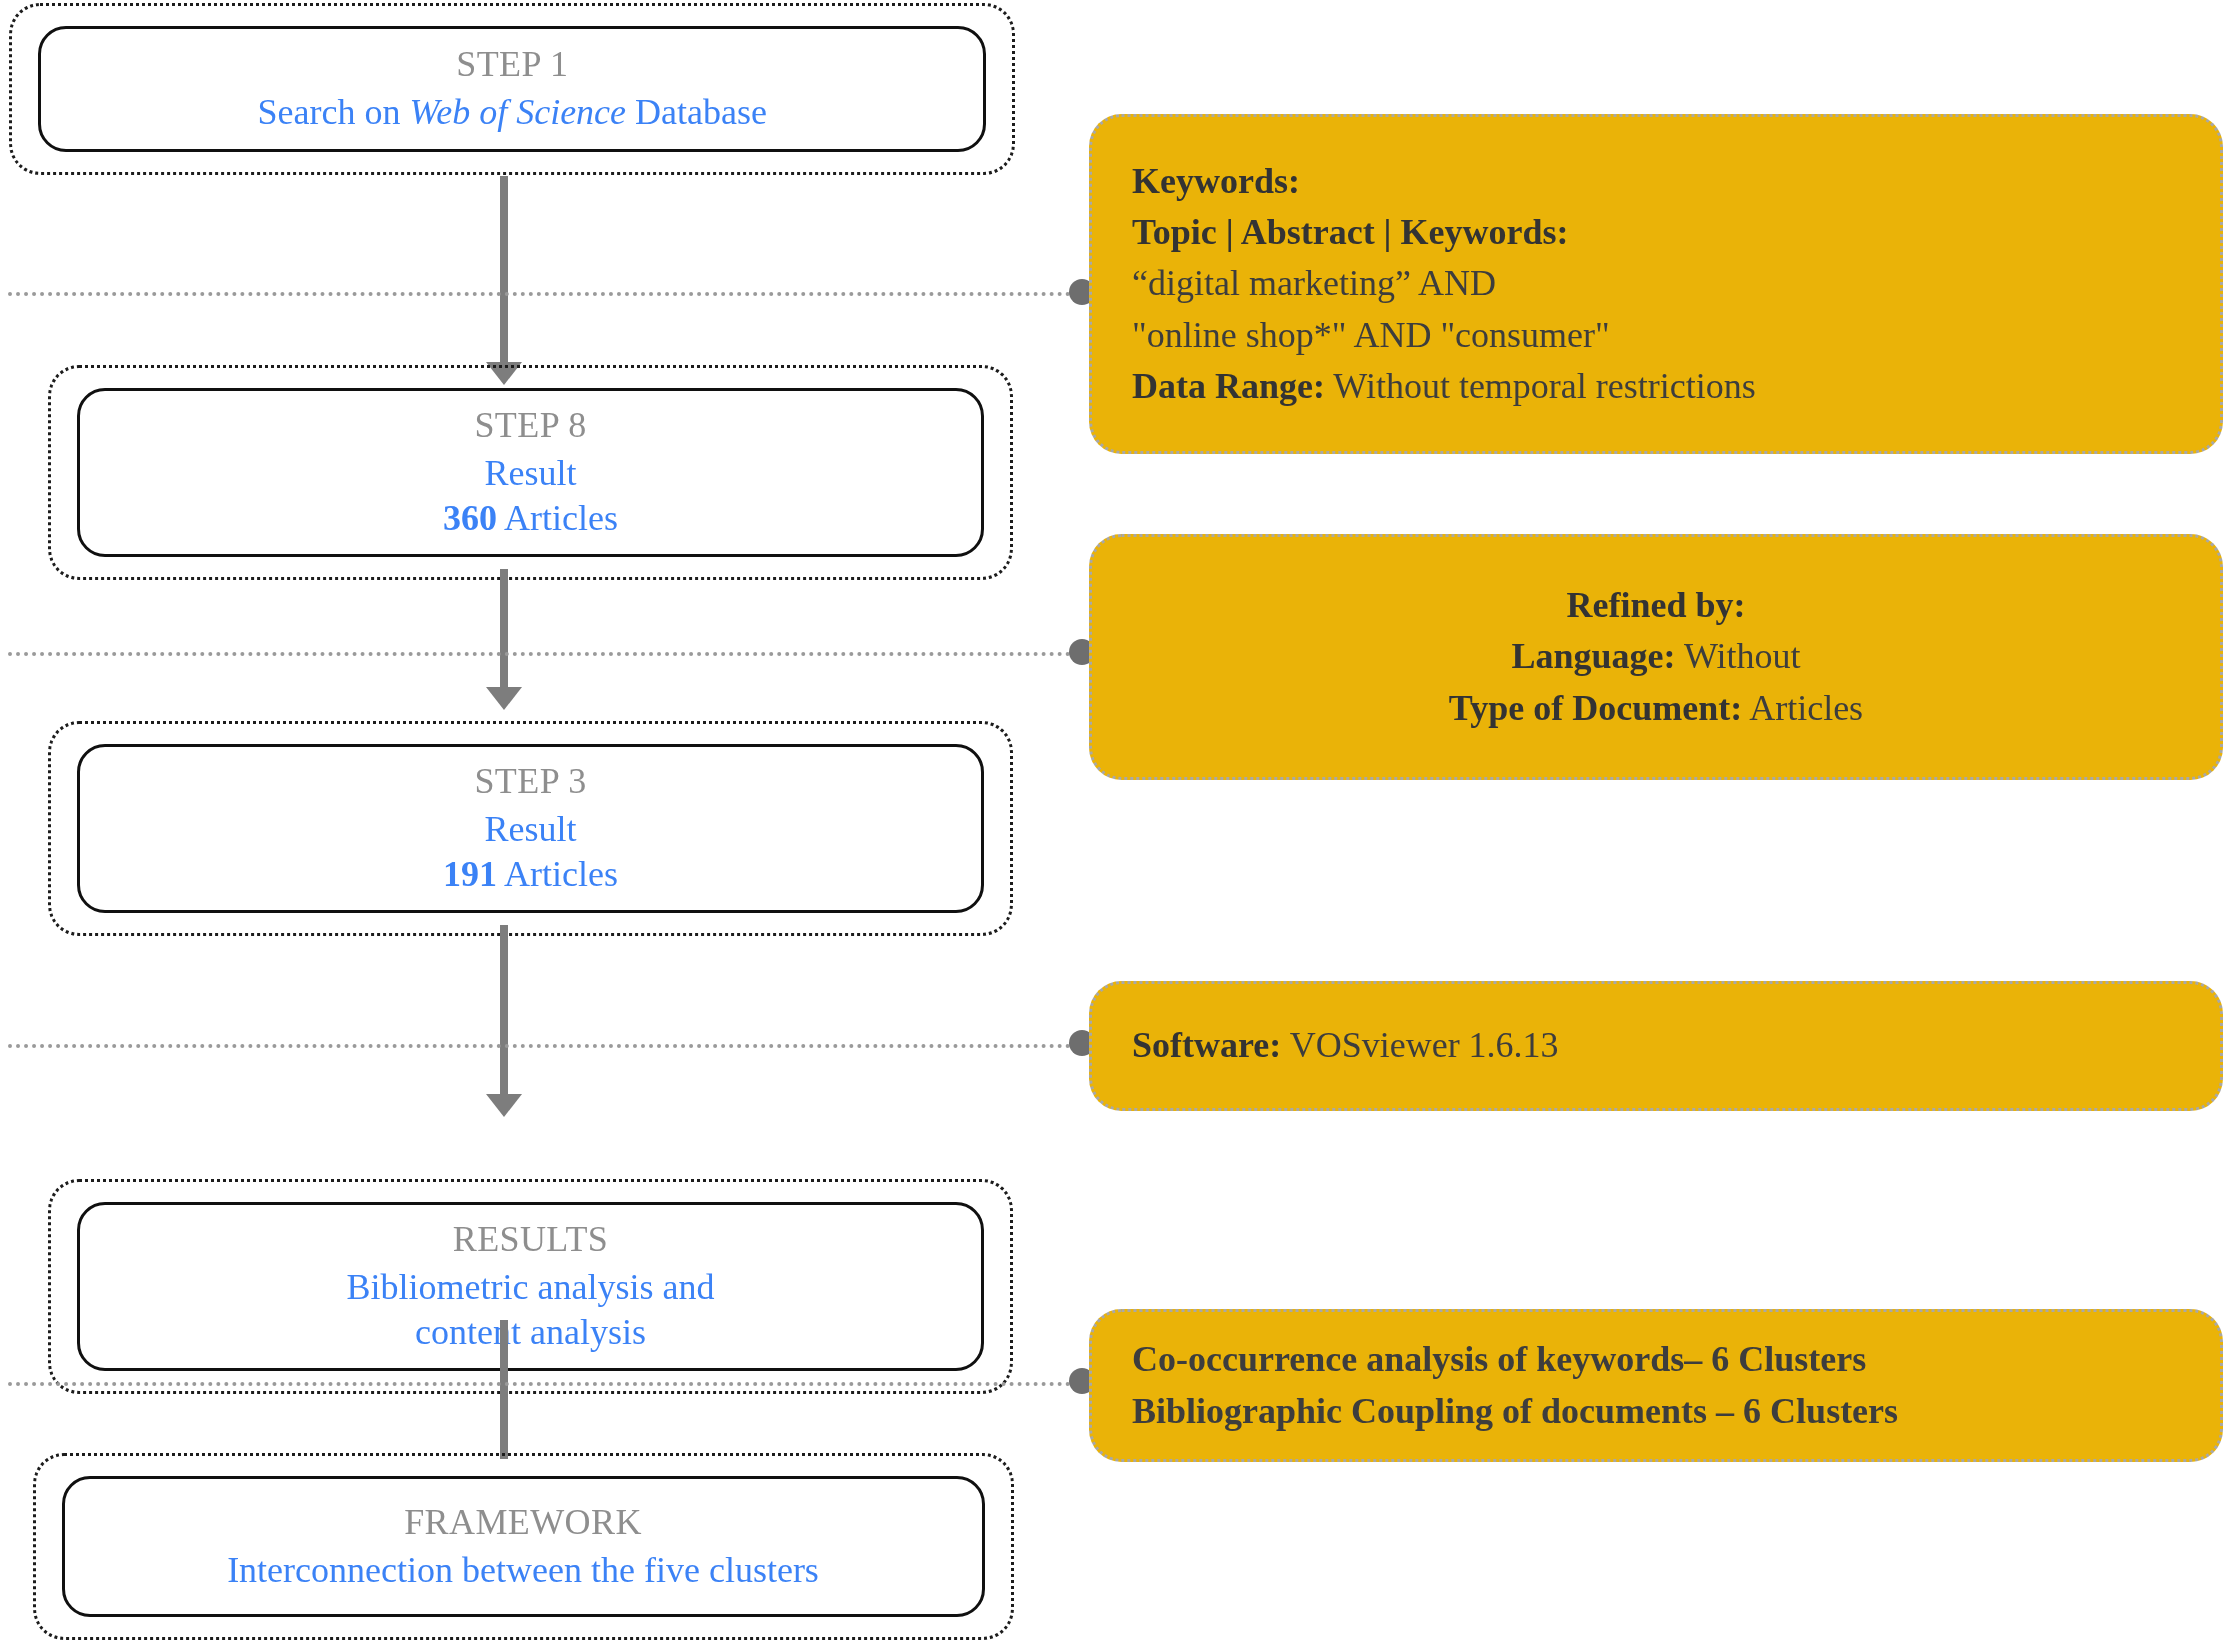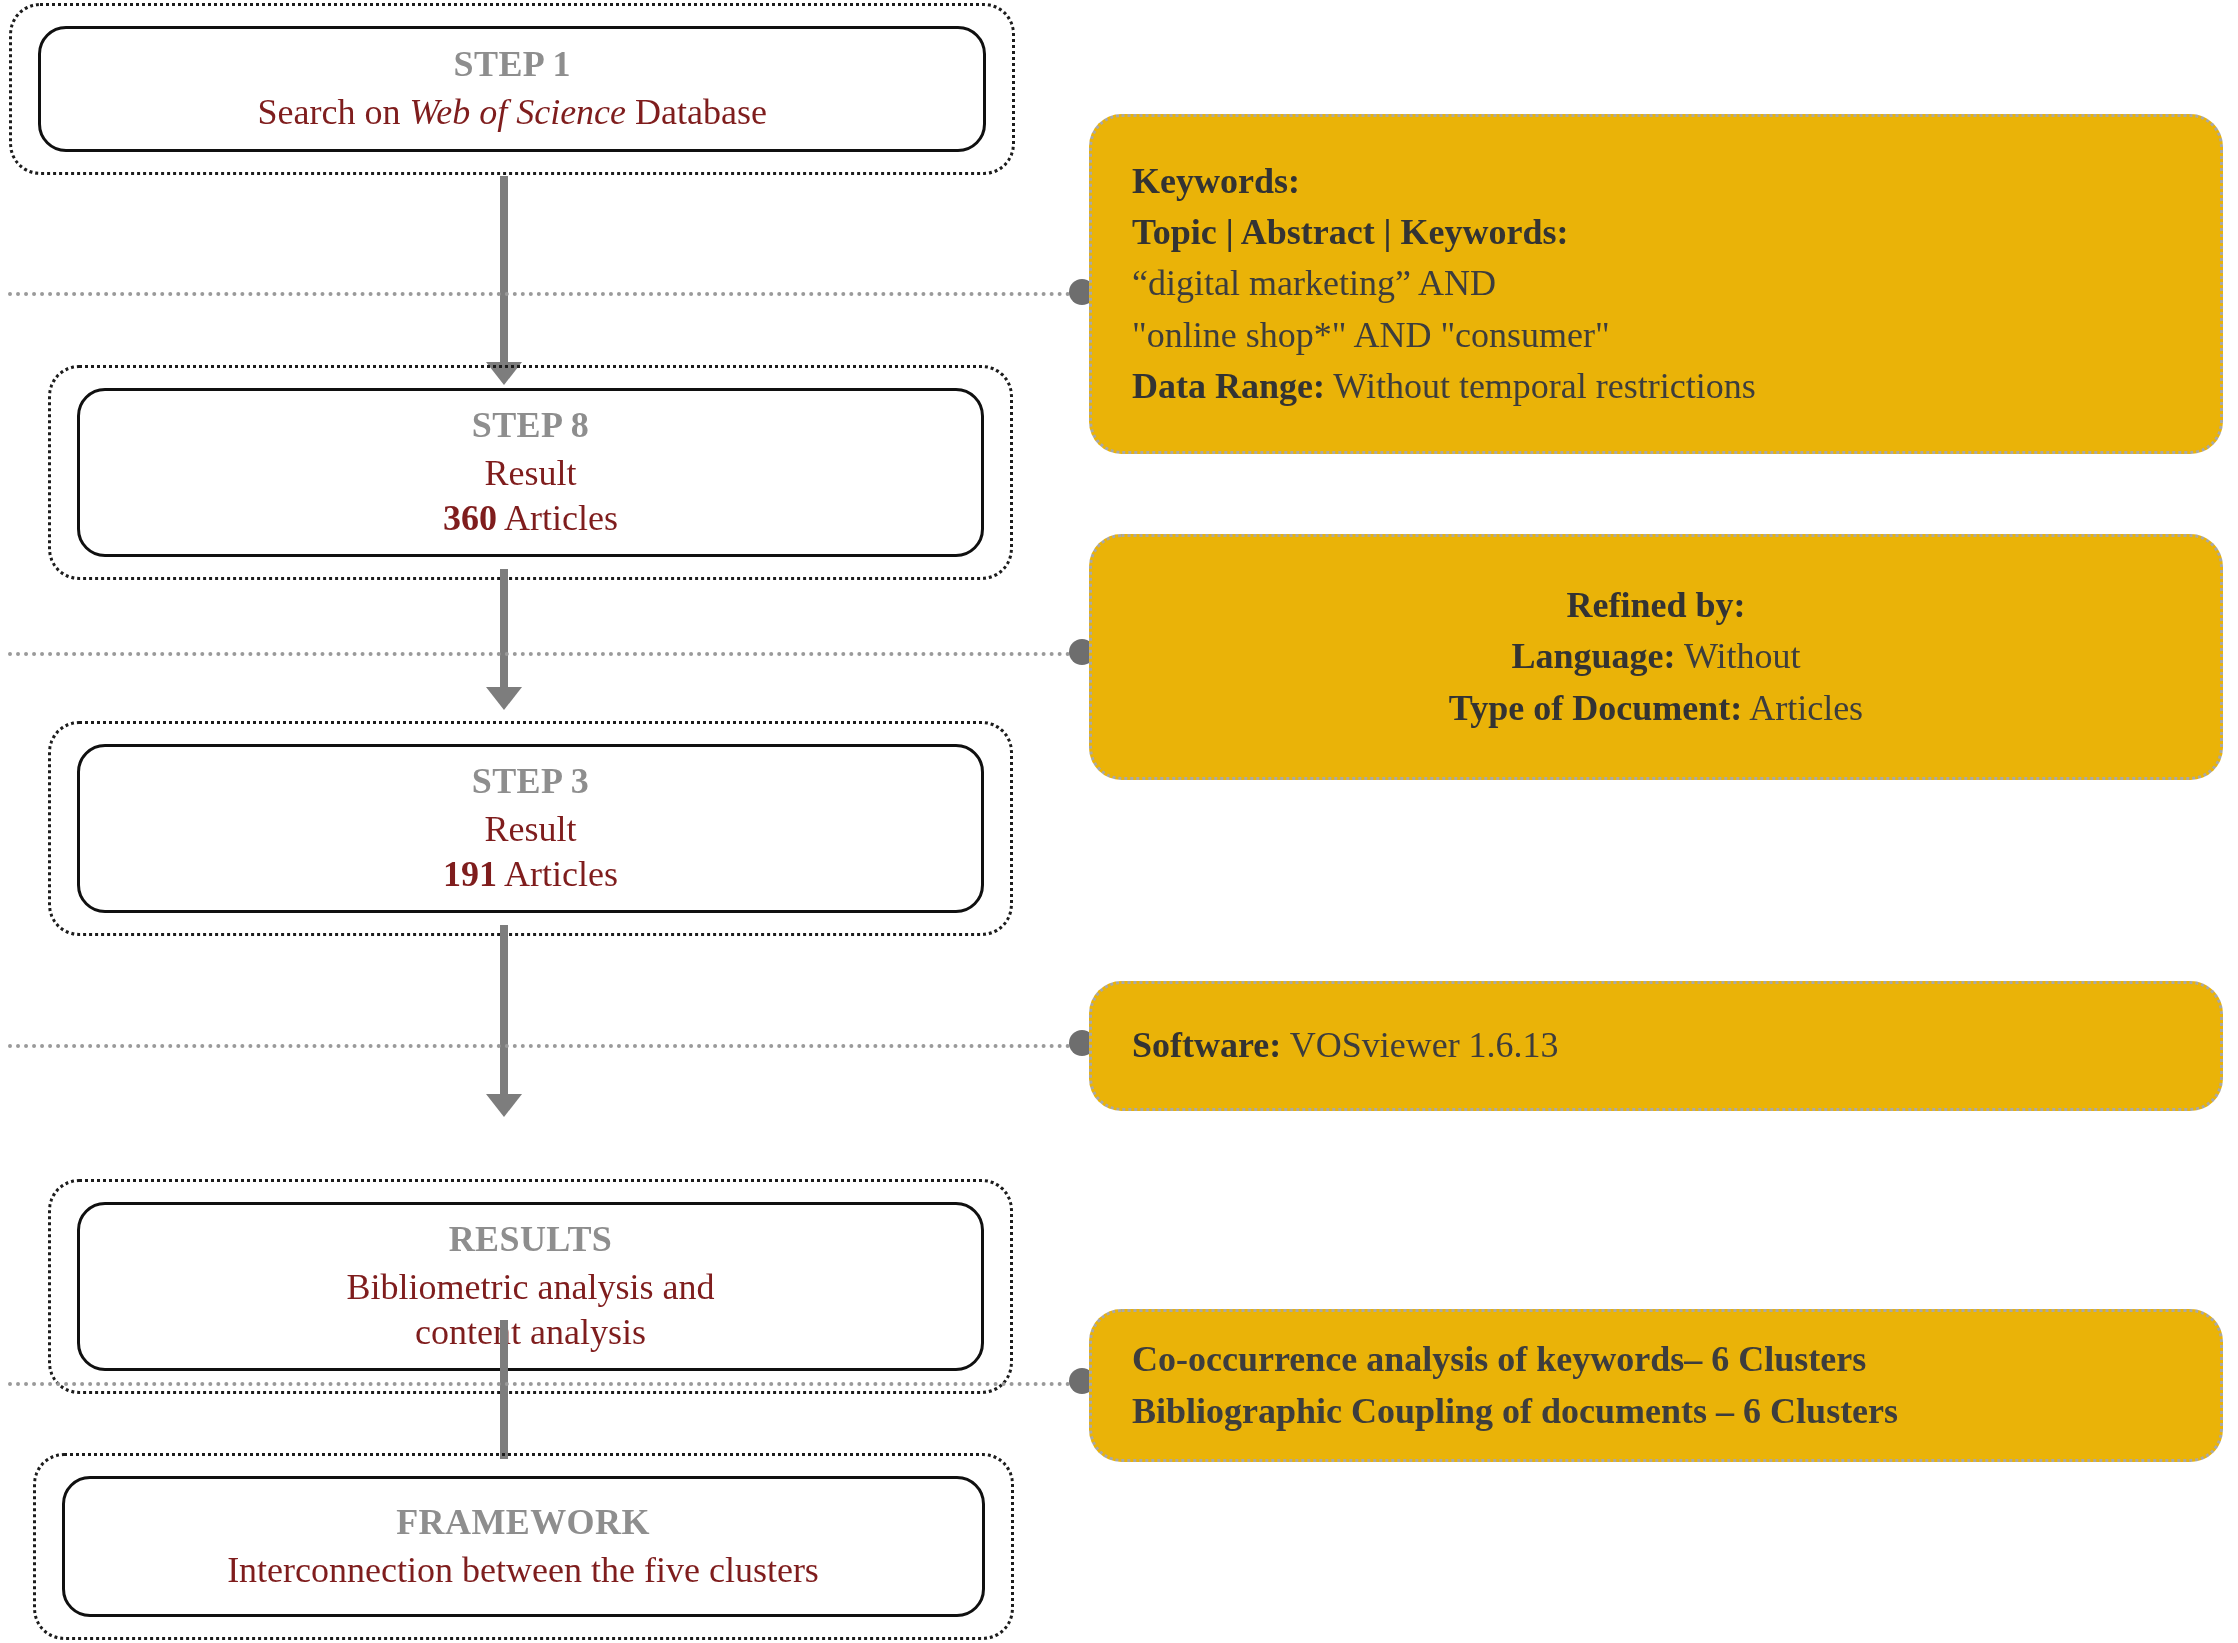--- a/index.html
+++ b/index.html
@@ -42,28 +42,28 @@
     display: flex;
     flex-direction: column;
     align-items: center;
     justify-content: center;
     text-align: center;
     padding: 0 15.5px;
     box-sizing: border-box;
   }
   .node-title {
     color: #8e8e8e;
-    font-weight: bold;
+    font-weight: normal;
     font-size: 36px;
     letter-spacing: 0.4px;
     line-height: 1.18;
     margin-bottom: 4.6px;
   }
   .node-line {
-    color: #7f1d1d;
+    color: #3b82f6;
     font-size: 36px;
     line-height: 1.24;
     white-space: nowrap;
   }
   .node-line .it { font-style: italic; }
   .node-line .bd { font-weight: bold; }
 
   
   .arrow {
     position: absolute;

